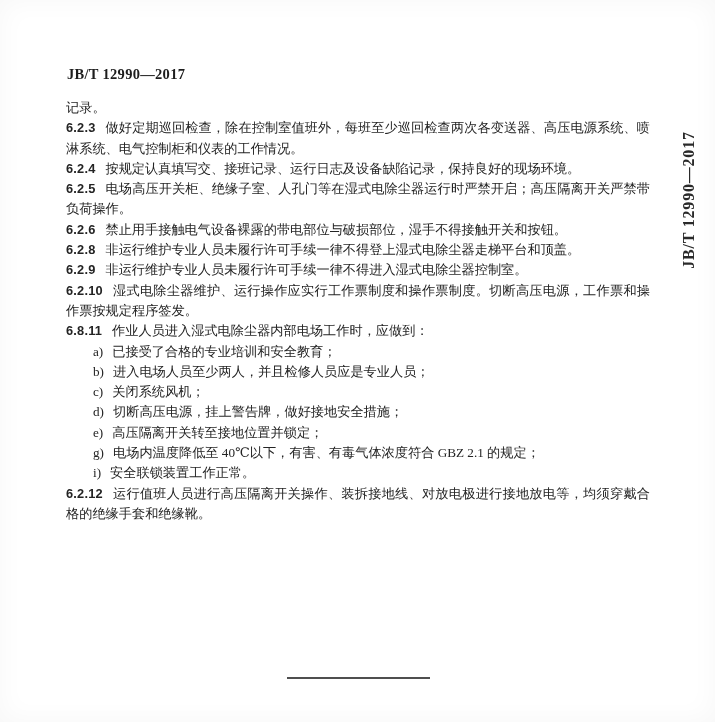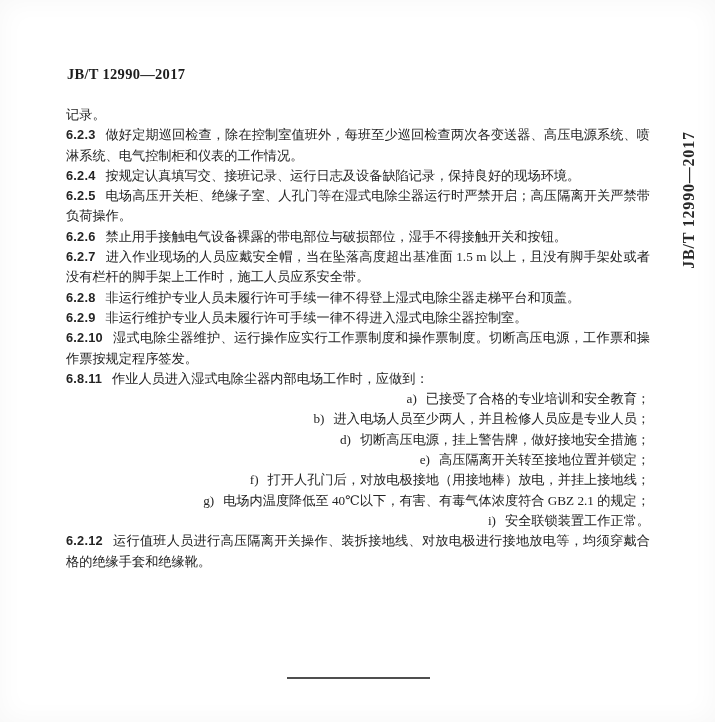--- a/index.html
+++ b/index.html
@@ -38,40 +38,40 @@
     font-family: "Liberation Serif", "DejaVu Serif", serif;
     font-weight: 700;
     font-size: 16px;
     letter-spacing: 0.8px;
     color: #2a2a2a;
     white-space: nowrap;
   }
   .doc-body {
     position: absolute;
     left: 66px;
-    top: 105px;
+    top: 98px;
     width: 584px;
     font-size: 13.2px;
     line-height: 20.3px;
     color: #242424;
     text-align: justify;
     text-justify: inter-ideograph;
   }
   .doc-body p { margin: 0; }
   .carryover { text-align: left; }
   .clause .num {
     font-family: Liberation Sans, sans-serif;
     font-weight: 700;
     font-size: 12.8px;
     margin-right: 10px;
     letter-spacing: 0.2px;
   }
   .list-item {
     padding-left: 27px;
-    text-align: right;
+    text-align: left;
   }
   .list-item .label { margin-right: 9px; }
   .fold-line {
     position: absolute;
     left: 287px;
     top: 677px;
     width: 143px;
     height: 2px;
     background: #4f4f4f;
   }
@@ -90,40 +90,39 @@
     <p class="carryover">记录。</p>
 
     <p class="clause"><span class="num">6.2.3</span><span>做好定期巡回检查，除在控制室值班外，每班至少巡回检查两次各变送器、高压电源系统、喷淋系统、电气控制柜和仪表的工作情况。</span></p>
 
     <p class="clause"><span class="num">6.2.4</span><span>按规定认真填写交、接班记录、运行日志及设备缺陷记录，保持良好的现场环境。</span></p>
 
     <p class="clause"><span class="num">6.2.5</span><span>电场高压开关柜、绝缘子室、人孔门等在湿式电除尘器运行时严禁开启；高压隔离开关严禁带负荷操作。</span></p>
 
     <p class="clause"><span class="num">6.2.6</span><span>禁止用手接触电气设备裸露的带电部位与破损部位，湿手不得接触开关和按钮。</span></p>
 
-    <p class="clause"><span class="num">6.2.7</span><span>进入作业现场的人员应戴安全帽，当在坠落高度超出基准面 1.5 m 以上，且没有脚手架处或者没有栏杆的脚手架上工作时，施工人员应系安全带。</span></p>
 
     <p class="clause"><span class="num">6.2.8</span><span>非运行维护专业人员未履行许可手续一律不得登上湿式电除尘器走梯平台和顶盖。</span></p>
 
     <p class="clause"><span class="num">6.2.9</span><span>非运行维护专业人员未履行许可手续一律不得进入湿式电除尘器控制室。</span></p>
 
     <p class="clause"><span class="num">6.2.10</span><span>湿式电除尘器维护、运行操作应实行工作票制度和操作票制度。切断高压电源，工作票和操作票按规定程序签发。</span></p>
 
     <p class="clause"><span class="num">6.8.11</span><span>作业人员进入湿式电除尘器内部电场工作时，应做到：</span></p>
 
     <p class="list-item"><span class="label">a)</span><span>已接受了合格的专业培训和安全教育；</span></p>
 
     <p class="list-item"><span class="label">b)</span><span>进入电场人员至少两人，并且检修人员应是专业人员；</span></p>
 
+    <p class="list-item"><span class="label">c)</span><span>关闭系统风机；</span></p>
 
     <p class="list-item"><span class="label">d)</span><span>切断高压电源，挂上警告牌，做好接地安全措施；</span></p>
 
     <p class="list-item"><span class="label">e)</span><span>高压隔离开关转至接地位置并锁定；</span></p>
 
-    <p class="list-item"><span class="label">f)</span><span>打开人孔门后，对放电极接地（用接地棒）放电，并挂上接地线；</span></p>
 
     <p class="list-item"><span class="label">g)</span><span>电场内温度降低至 40℃以下，有害、有毒气体浓度符合 GBZ 2.1 的规定；</span></p>
 
 
     <p class="list-item"><span class="label">i)</span><span>安全联锁装置工作正常。</span></p>
 
     <p class="clause"><span class="num">6.2.12</span><span>运行值班人员进行高压隔离开关操作、装拆接地线、对放电极进行接地放电等，均须穿戴合格的绝缘手套和绝缘靴。</span></p>
 
   </div>
 

